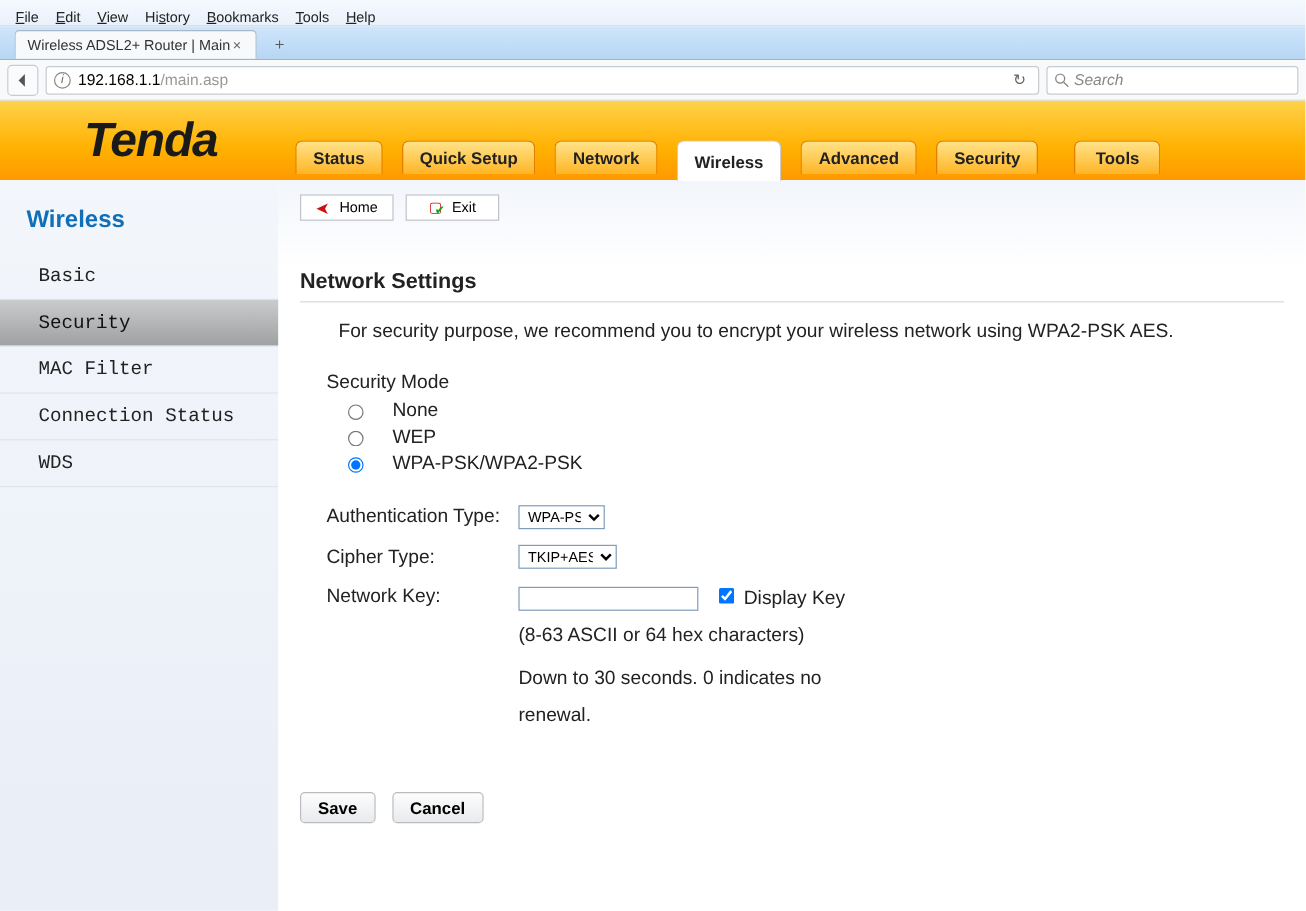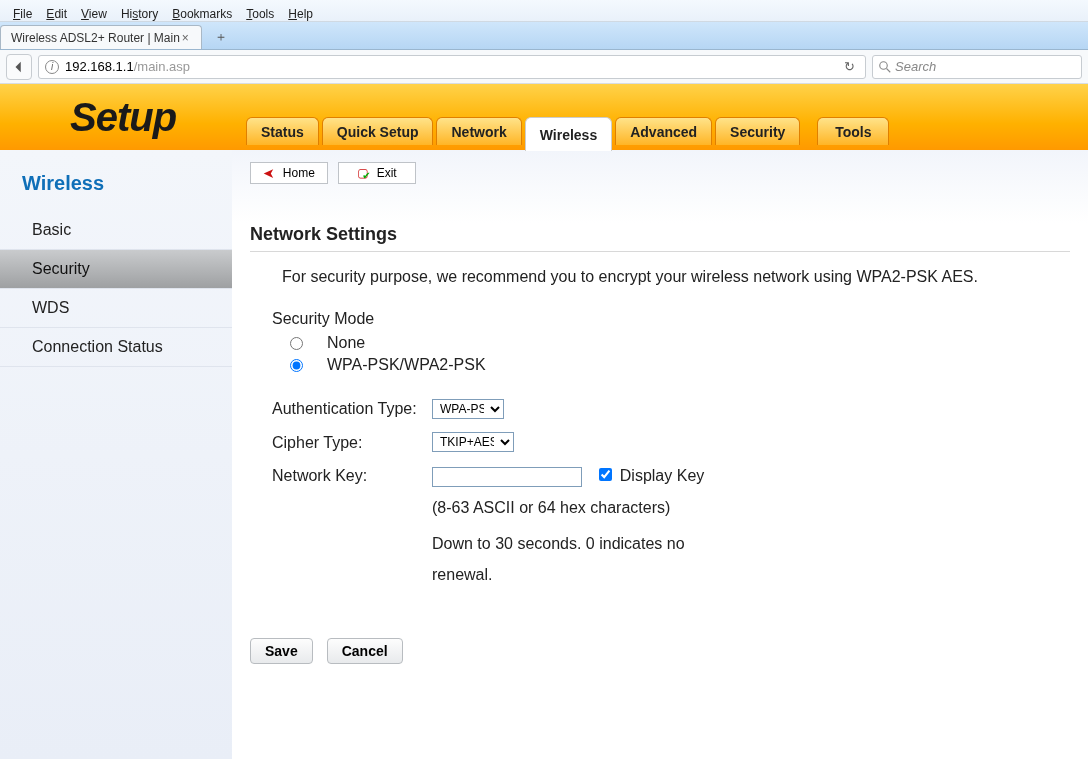--- a/index.html
+++ b/index.html
@@ -25,21 +25,21 @@
     color: #222;
   }
   .menubar span { padding: 0 7px; cursor: default; }
   .menubar span u { text-decoration: underline; }
 
   .tabstrip {
     height: 28px;
     background: linear-gradient(#cfe6fb, #b6d6f4);
     display: flex;
     align-items: flex-end;
-    padding-left: 0;
+    padding-left: 12px;
     border-bottom: 1px solid #9ab6cf;
   }
   .browser-tab {
     background: #f7f9fb;
     border: 1px solid #a9b8c6;
     border-bottom: none;
     border-radius: 4px 4px 0 0;
     height: 24px;
     padding: 0 10px;
     display: flex;
@@ -134,21 +134,21 @@
     letter-spacing: -1px;
     margin-left: 70px;
     margin-bottom: 10px;
   }
 
   .navtabs {
     position: absolute;
     left: 246px;
     bottom: 0;
     display: flex;
-    gap: 3px;
+    gap: 16px;
   }
   .navtab {
     background: linear-gradient(#ffe389, #ffb526);
     border: 1px solid #e07f00;
     border-bottom: none;
     border-radius: 6px 6px 0 0;
     height: 28px;
     min-width: 72px;
     padding: 0 14px;
     display:flex; align-items:center; justify-content:center;
@@ -174,21 +174,21 @@
     min-height: 610px;
     padding-top: 10px;
   }
   .sidebar-title {
     color: #0f6fb8;
     font-size: 20px;
     font-weight: 700;
     padding: 12px 0 16px 22px;
   }
   .side-item {
-    font-family: Liberation Sans, sans-serif;
+    font-family: Liberation Mono, monospace;
     font-size: 16px;
     color: #222;
     padding: 10px 0 10px 32px;
     border-bottom: 1px solid #dfe4ed;
     background: transparent;
   }
   .side-item.active {
     background: linear-gradient(#c9cbcd, #9ea0a2);
     color: #111;
   }
@@ -308,39 +308,40 @@
   <div class="searchbar">
     <svg width="12" height="12" viewBox="0 0 16 16">
         <circle cx="6" cy="6" r="5" fill="none" stroke="#888" stroke-width="1.5"></circle>
         <line x1="10" y1="10" x2="15" y2="15" stroke="#888" stroke-width="1.5"></line>
       </svg>
     <span>Search</span>
   </div>
 </div>
 
 <div class="router-header">
-  <div class="logo">Setup</div>
+  <div class="logo">Tenda</div>
   <div class="navtabs">
     <div class="navtab">Status</div>
     <div class="navtab">Quick Setup</div>
     <div class="navtab">Network</div>
     <div class="navtab active">Wireless</div>
     <div class="navtab">Advanced</div>
     <div class="navtab">Security</div>
     <div class="navtab" style="margin-left:14px">Tools</div>
   </div>
 </div>
 
 <div class="page-body">
   <div class="sidebar">
     <div class="sidebar-title">Wireless</div>
     <div class="side-item">Basic</div>
     <div class="side-item active">Security</div>
+    <div class="side-item">MAC Filter</div>
+    <div class="side-item">Connection Status</div>
     <div class="side-item">WDS</div>
-    <div class="side-item">Connection Status</div>
   </div>
 
   <div class="content">
     <div class="toolbar">
       <div class="small-btn">
         <span class="icon-home">➤</span>
         <span>Home</span>
       </div>
       <div class="small-btn">
         <span class="icon-exit">▢</span>
@@ -352,20 +353,24 @@
     <div class="hr"></div>
 
     <div class="intro">For security purpose, we recommend you to encrypt your wireless network using WPA2-PSK AES.</div>
 
     <div class="form-area">
       <div class="label-block">Security Mode</div>
 
       <div class="radio-row">
         <input type="radio" name="mode" style="">
         <span>None</span>
+      </div>
+      <div class="radio-row">
+        <input type="radio" name="mode" style="">
+        <span>WEP</span>
       </div>
       <div class="radio-row">
         <input type="radio" name="mode" checked="" style="">
         <span>WPA-PSK/WPA2-PSK</span>
       </div>
 
       <table class="form">
         <tbody>
             <tr>
           <td class="lbl">Authentication Type:</td>

